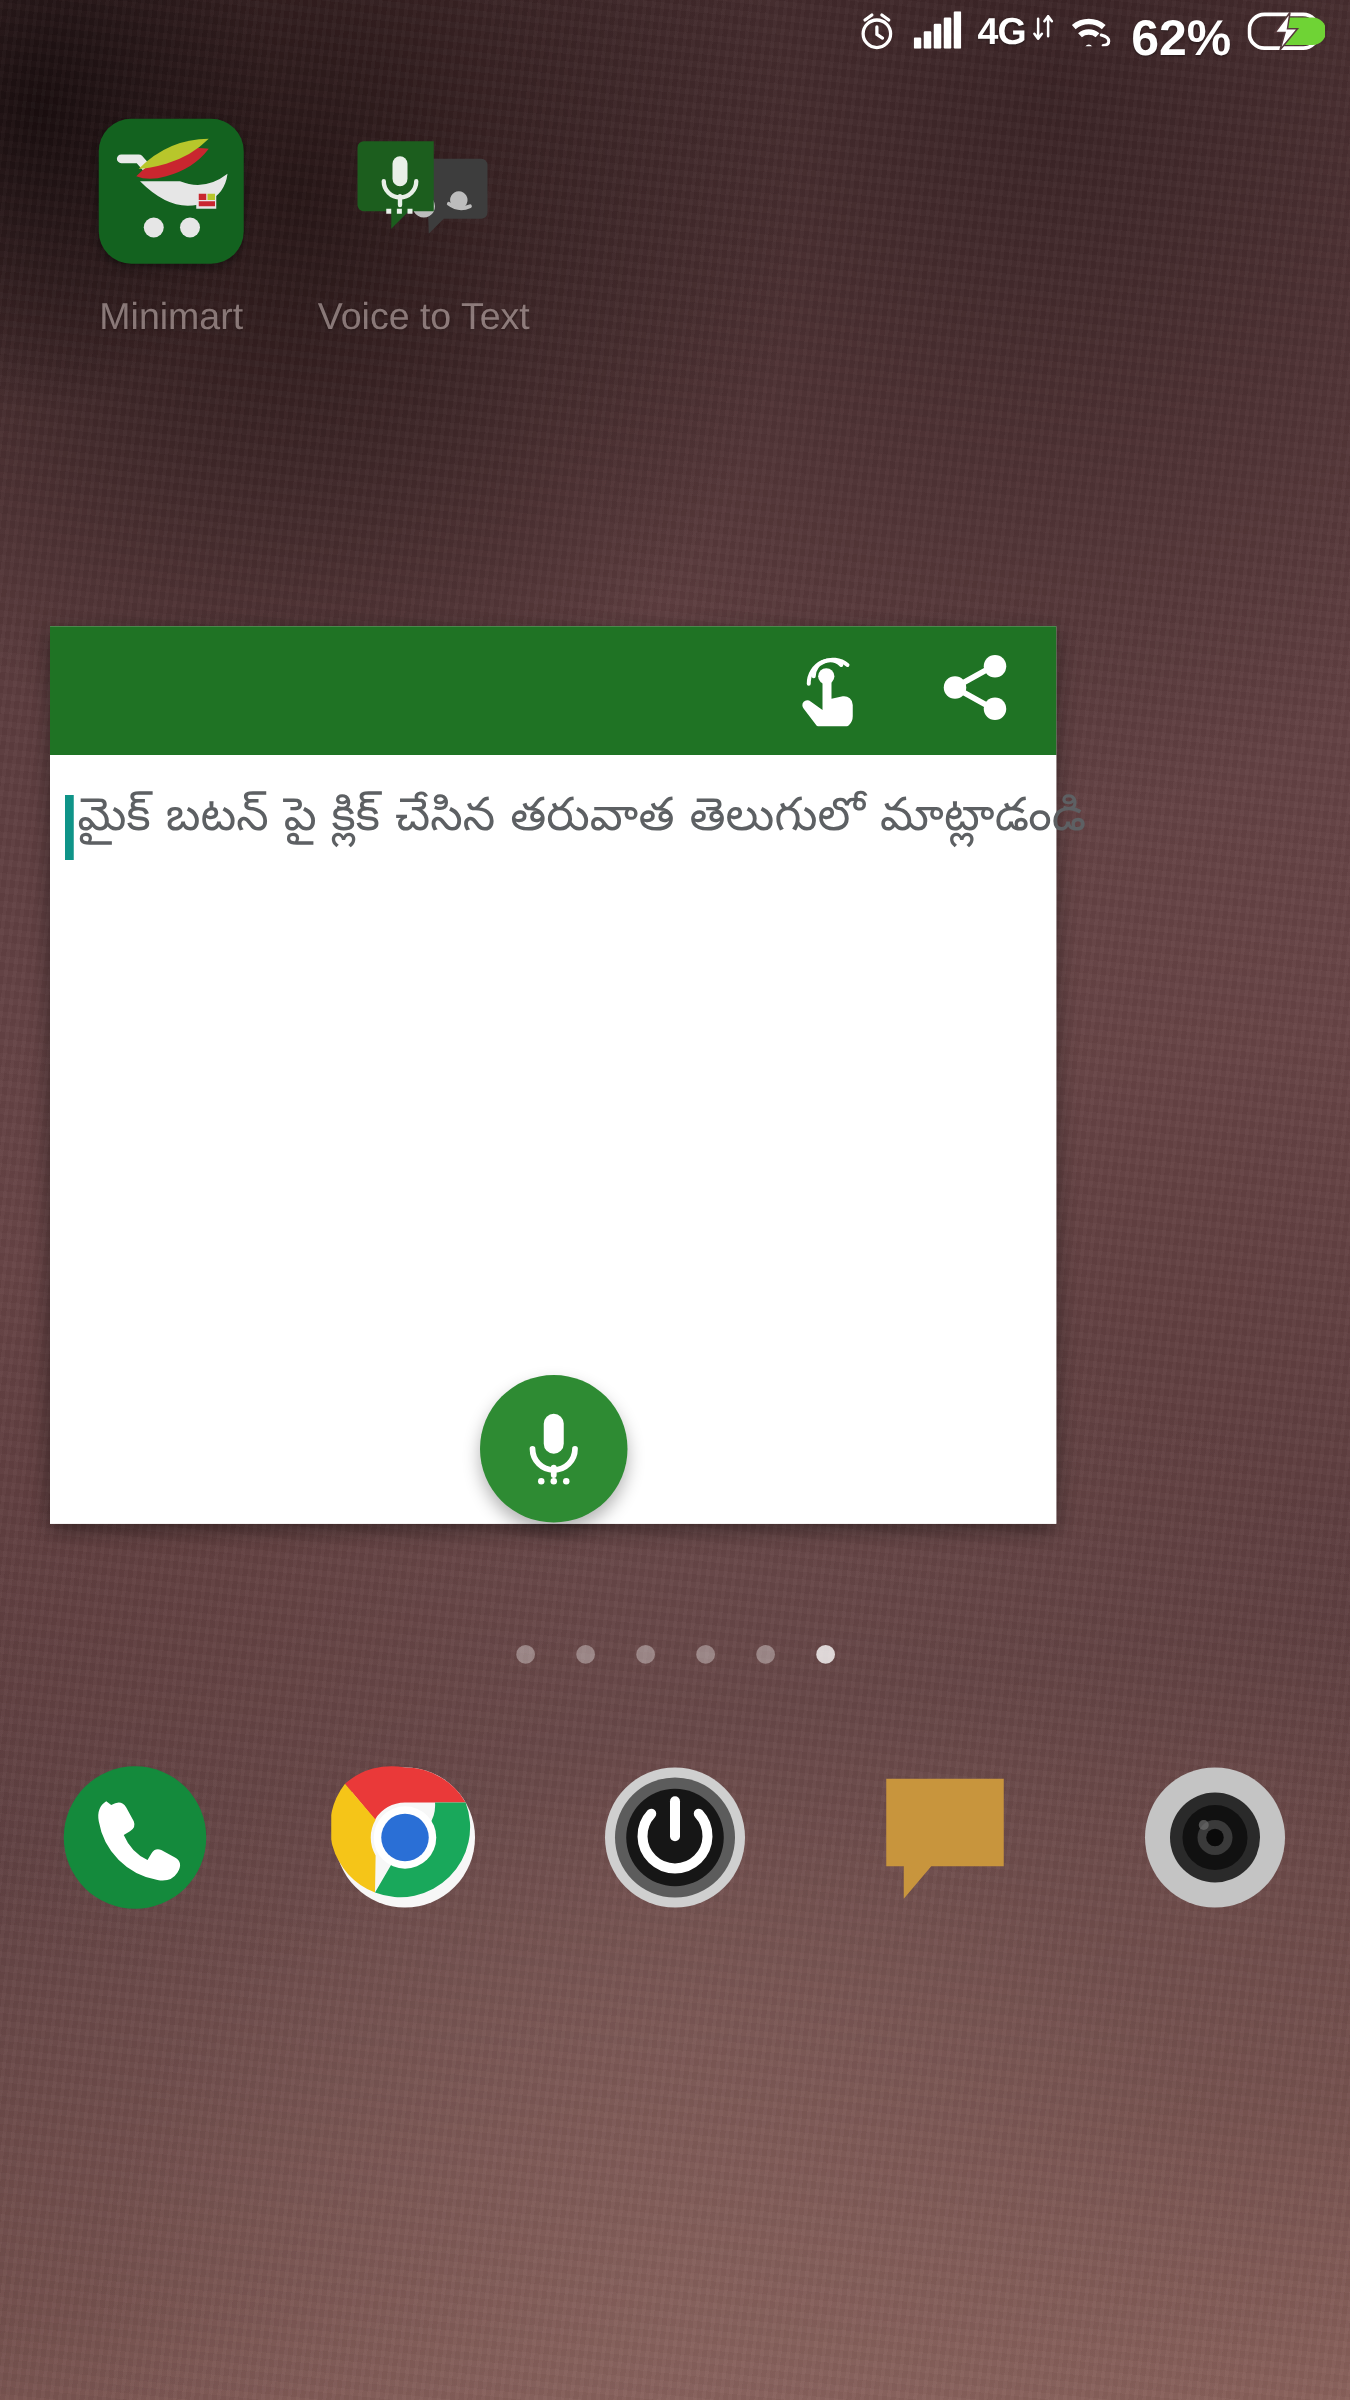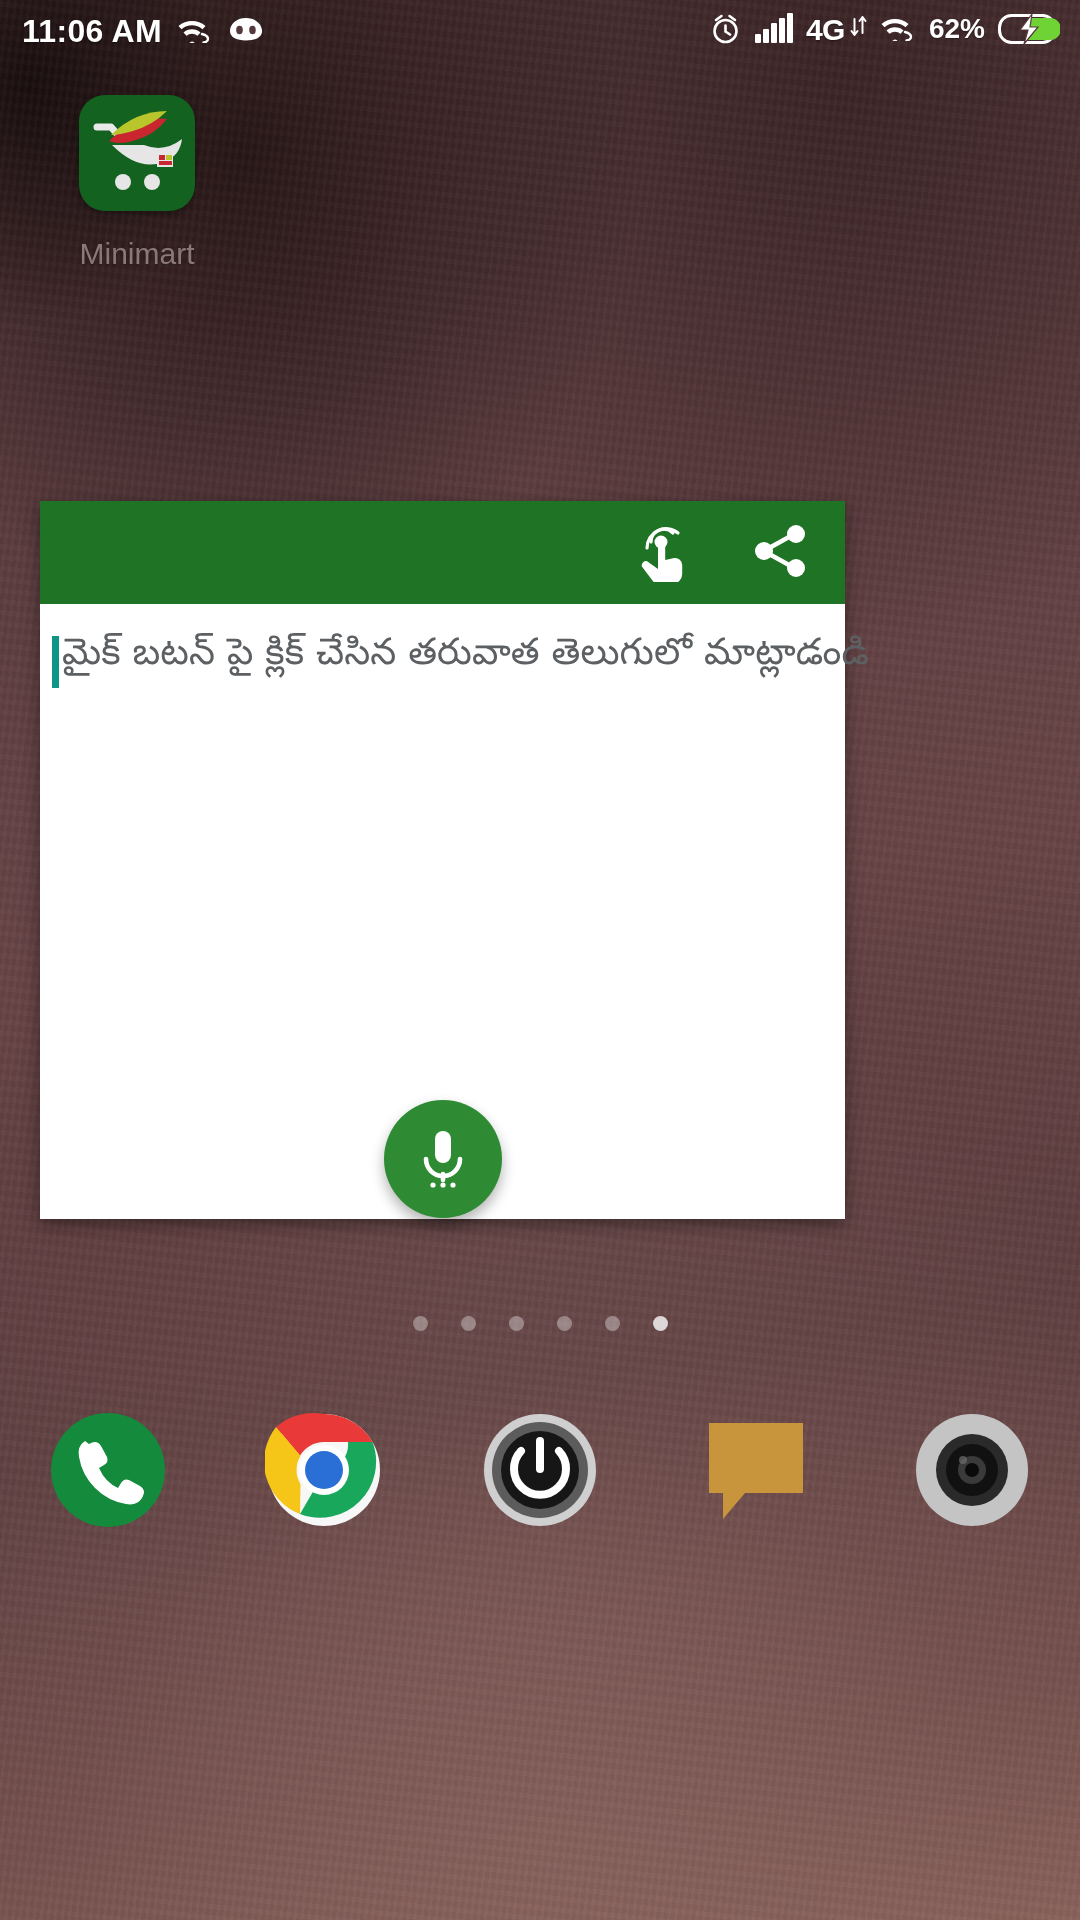--- a/index.html
+++ b/index.html
@@ -38,21 +38,21 @@
   #statusbar {
     position:absolute; left:0; top:0; width:1080px; height:62px;
     display:flex; align-items:center; color:#fff;
     padding:0 20px 0 22px;
   }
   #status-left { display:flex; align-items:center; gap:16px; }
   #clock { font-size:32px; font-weight:bold; letter-spacing:.3px;
            text-shadow:0 1px 2px rgba(0,0,0,.45); }
   #status-right { margin-left:auto; display:flex; align-items:flex-start; gap:13px; }
   .sb-ico { display:block; }
-  #battery-pct { font-size:28px; font-weight:bold; text-shadow:0 1px 2px rgba(0,0,0,.45); }
+  #battery-pct { font-size:40px; font-weight:bold; text-shadow:0 1px 2px rgba(0,0,0,.45); }
   #net-type { font-size:30px; font-weight:bold; letter-spacing:-.5px;
               text-shadow:0 1px 2px rgba(0,0,0,.45); }
 
   
   #app-row {
     position:absolute; left:0; top:95px; width:1080px;
     display:flex;
   }
   .app-cell { width:202px; margin-left:36px; display:flex;
               flex-direction:column; align-items:center; }
@@ -147,42 +147,20 @@
   .dock-icon { width:118px; height:118px; position:relative; }
 </style>
 </head>
 <body>
 
 <div id="wallpaper">
   <div id="wallpaper-dark-top"></div>
 </div>
 
 <div id="statusbar">
-  <div id="status-left">
-    <span id="clock">11:06 AM</span>
-
-    <span class="sb-ico">
-      <svg width="34" height="28" viewBox="0 0 34 28">
-        <g fill="#ffffff">
-          <path d="M14 26.5 a3 3 0 1 0 0.1 0 z"></path>
-          <path d="M5.5 17.5 a13 13 0 0 1 17 0 l-3 3.2 a8.6 8.6 0 0 0-11 0 z"></path>
-          <path d="M0.5 11 a20.5 20.5 0 0 1 27 0 l-3 3.3 a16 16 0 0 0-21 0 z"></path>
-        </g>
-        <path d="M24 19 q6 1.5 6 5 q0 3-4.5 3.4" stroke="#ffffff" stroke-width="2.4" fill="none" stroke-linecap="round"></path>
-      </svg>
-    </span>
-
-    <span class="sb-ico">
-      <svg width="36" height="28" viewBox="0 0 36 28">
-        <path d="M18 3 C8 3 2 9.5 2 16 C2 22 8 25.5 18 25.5 C28 25.5 34 22 34 16 C34 9.5 28 3 18 3 Z" fill="#ffffff"></path>
-        <ellipse cx="11.5" cy="15" rx="3.3" ry="4.2" fill="#56393c"></ellipse>
-        <ellipse cx="24.5" cy="15" rx="3.3" ry="4.2" fill="#56393c"></ellipse>
-      </svg>
-    </span>
-  </div>
 
   <div id="status-right">
     <span class="sb-ico">
       <svg width="33" height="33" viewBox="0 0 33 33">
         <circle cx="16.5" cy="18" r="11" fill="none" stroke="#ffffff" stroke-width="2.6"></circle>
         <path d="M16.5 12.5 v6 l4.5 3" fill="none" stroke="#ffffff" stroke-width="2.6" stroke-linecap="round"></path>
         <path d="M7 7 L12.5 3" stroke="#ffffff" stroke-width="2.6" stroke-linecap="round"></path>
         <path d="M26 7 L20.5 3" stroke="#ffffff" stroke-width="2.6" stroke-linecap="round"></path>
       </svg>
     </span>
@@ -248,20 +226,42 @@
           <path d="M80 66 h13 v4 h-13 z" fill="#c9262f"></path>
           <circle cx="44" cy="87" r="8" fill="#e6e6e6"></circle>
           <circle cx="73" cy="87" r="8" fill="#e6e6e6"></circle>
         </svg>
       </div>
     </div>
     <div class="app-label">Minimart</div>
   </div>
 
 
+  <div class="app-cell">
+    <div class="app-icon-box">
+      <div class="ic-vtt">
+        <svg width="116" height="116" viewBox="0 0 116 116">
+          <path d="M60 32 h44 a5 5 0 0 1 5 5 v38 a5 5 0 0 1-5 5 h-30 l-12 12 z" fill="#3d3d3d"></path>
+          <path d="M58 61 a9 9 0 1 0 0.1 0 z" fill="#bdbdbd"></path>
+          <path d="M10 18 h56 v56 h-20 l-14 14 v-14 h-22 a5 5 0 0 1-5-5 v-46 a5 5 0 0 1 5-5 z" fill="#1c5e1e"></path>
+          <rect x="33" y="30" width="12" height="24" rx="6" fill="#e8f0e8"></rect>
+          <path d="M26 50 a13 13 0 0 0 26 0" stroke="#e8f0e8" stroke-width="3.5" fill="none" stroke-linecap="round"></path>
+          <path d="M39 62 v7" stroke="#e8f0e8" stroke-width="3.5" stroke-linecap="round"></path>
+          <g fill="#e8f0e8">
+            <rect x="28" y="72" width="4" height="4"></rect>
+            <rect x="36.5" y="72" width="4" height="4"></rect>
+            <rect x="45" y="72" width="4" height="4"></rect>
+          </g>
+          <path d="M86 58 a7 7 0 1 0 0.1 0 z" fill="#bdbdbd"></path>
+          <path d="M78 68 q8 6 17 2" stroke="#bdbdbd" stroke-width="3" fill="none" stroke-linecap="round"></path>
+        </svg>
+      </div>
+    </div>
+    <div class="app-label">Voice to Text</div>
+  </div>
 </div>
 
 <div id="app-card">
 
   <div id="card-header">
 
     <div id="header-actions">
       <div class="hdr-btn">
         <span>
           <svg width="58" height="62" viewBox="0 0 58 62">

